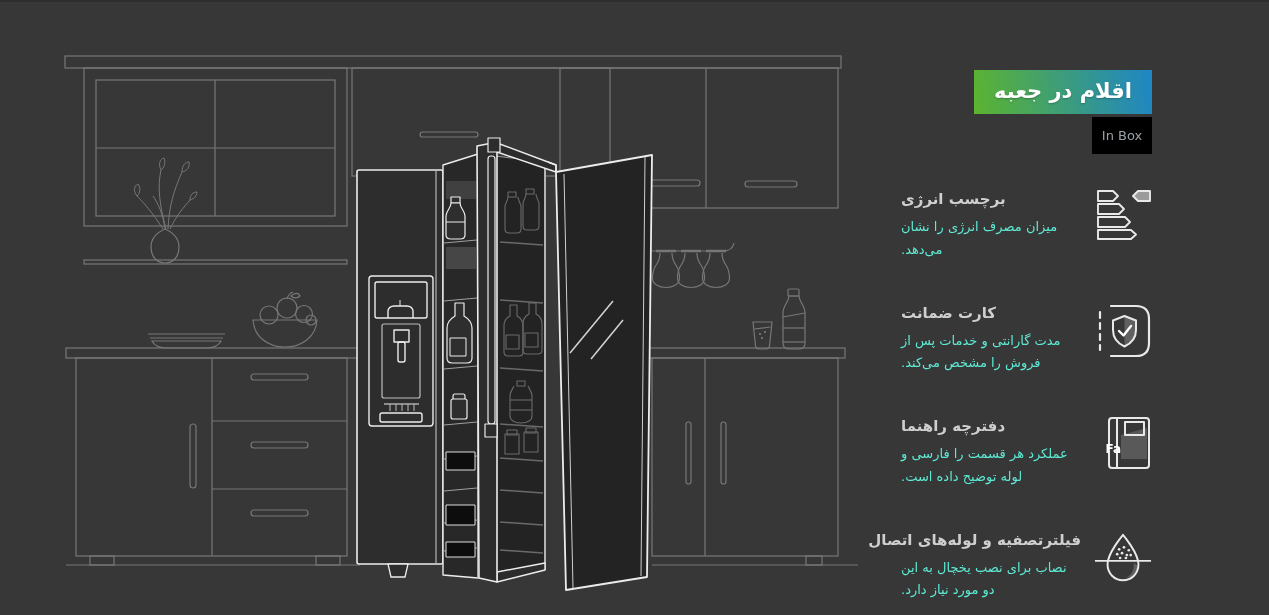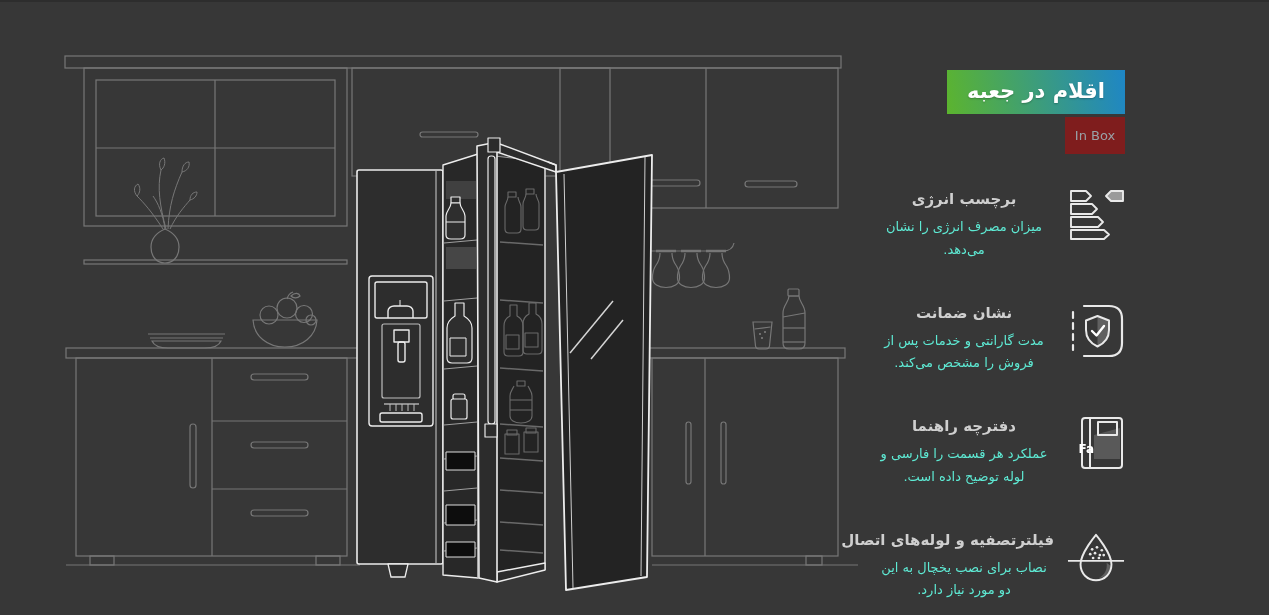--- a/index.html
+++ b/index.html
@@ -2,32 +2,32 @@
 <html lang="fa"><head>
 <meta charset="utf-8">
 <style>
   * { margin:0; padding:0; box-sizing:border-box; }
   html,body { width:1269px; height:615px; background:#373737; }
   body { font-family:"DejaVu Sans", sans-serif; overflow:hidden; }
   .stage { position:relative; width:1269px; height:615px; background:#373737; overflow:hidden; }
   .top-line { position:absolute; top:0; left:0; width:100%; height:2px; background:#2d2d2d; }
   .illustration { position:absolute; left:0; top:0; }
 
-  .panel { position:absolute; top:70px; right:144px; width:340px; direction:rtl;
+  .panel { position:absolute; top:70px; right:117px; width:340px; direction:rtl;
            display:flex; flex-direction:column; align-items:flex-start; }
   .badge { display:inline-block; padding:9px 20px 11px 20px; font-size:21px; font-weight:bold;
            color:#ffffff; background:linear-gradient(80deg,#5cb42e 0%,#1e86c6 100%);
            text-shadow:0 1px 2px rgba(0,0,0,.25); letter-spacing:0; }
-  .inbox { width:60px; height:37px; margin-top:3px; background:#7f1d1d; color:#99a1a6;
+  .inbox { width:60px; height:37px; margin-top:3px; background:#000000; color:#99a1a6;
            font-size:13px; display:flex; align-items:center; justify-content:center;
            direction:ltr; }
   .items { margin-top:35px; display:flex; flex-direction:column; gap:41px; }
   .item { display:flex; align-items:flex-start; gap:13px; }
   .item-icon { width:58px; height:58px; flex:none; display:flex; justify-content:flex-start; align-items:flex-start; }
-  .item-text { padding-top:1px; text-align:center; }
+  .item-text { padding-top:1px; text-align:left; }
   .item-title { font-size:15px; font-weight:bold; color:#cfcfcf; margin-bottom:8px; }
   .item-desc { font-size:13px; color:#5eead4; line-height:1.75; max-width:180px; }
 </style>
 </head>
 <body>
 
 <div class="stage">
   <div class="top-line"></div>
 
   <svg class="illustration" width="900" height="615" viewBox="0 0 900 615">
@@ -252,21 +252,21 @@
         <div class="item-icon">
           <svg width="56" height="56" viewBox="0 0 56 56" fill="none" stroke="#e9e9e9" stroke-width="2.2" stroke-linecap="round" stroke-linejoin="round">
             <path d="M15,3 H40 Q53,3 53,16 V40 Q53,53 40,53 H15"></path>
             <path d="M4,9 V47" stroke-dasharray="6 5"></path>
             <path d="M28.5,13 L40,17.5 V27 C40,35.5 35,40.5 28.5,43.5 Z" fill="#848484" opacity="0.55" stroke="none"></path>
             <path d="M28.5,13 L40,17.5 V27 C40,35.5 35,40.5 28.5,43.5 C22,40.5 17,35.5 17,27 V17.5 Z" stroke-width="2"></path>
             <path d="M23,28 L27.5,32.5 L35,23" stroke="#ffffff" stroke-width="2.4"></path>
           </svg>
         </div>
         <div class="item-text">
-          <div class="item-title">نشان ضمانت</div>
+          <div class="item-title">کارت ضمانت</div>
           <div class="item-desc">مدت گارانتی و خدمات پس از فروش را مشخص می‌کند.</div>
         </div>
       </div>
 
       <div class="item">
         <div class="item-icon">
           <svg width="46" height="54" viewBox="0 0 46 54" fill="none" stroke="#e9e9e9" stroke-width="2" stroke-linejoin="round">
             <rect x="3" y="2" width="40" height="50" rx="3"></rect>
             <line x1="11" y1="2" x2="11" y2="52"></line>
             <polygon points="15,19 41,12 41,43 15,43" fill="#7c7c7c" opacity="0.5" stroke="none"></polygon>

